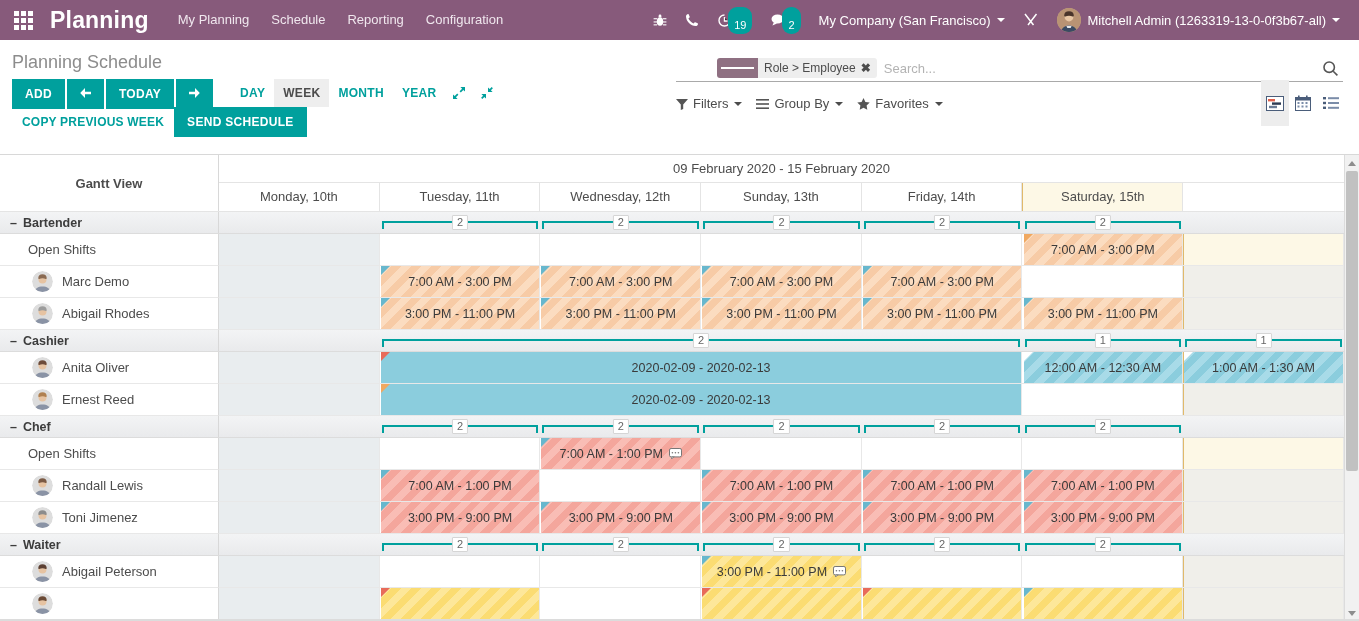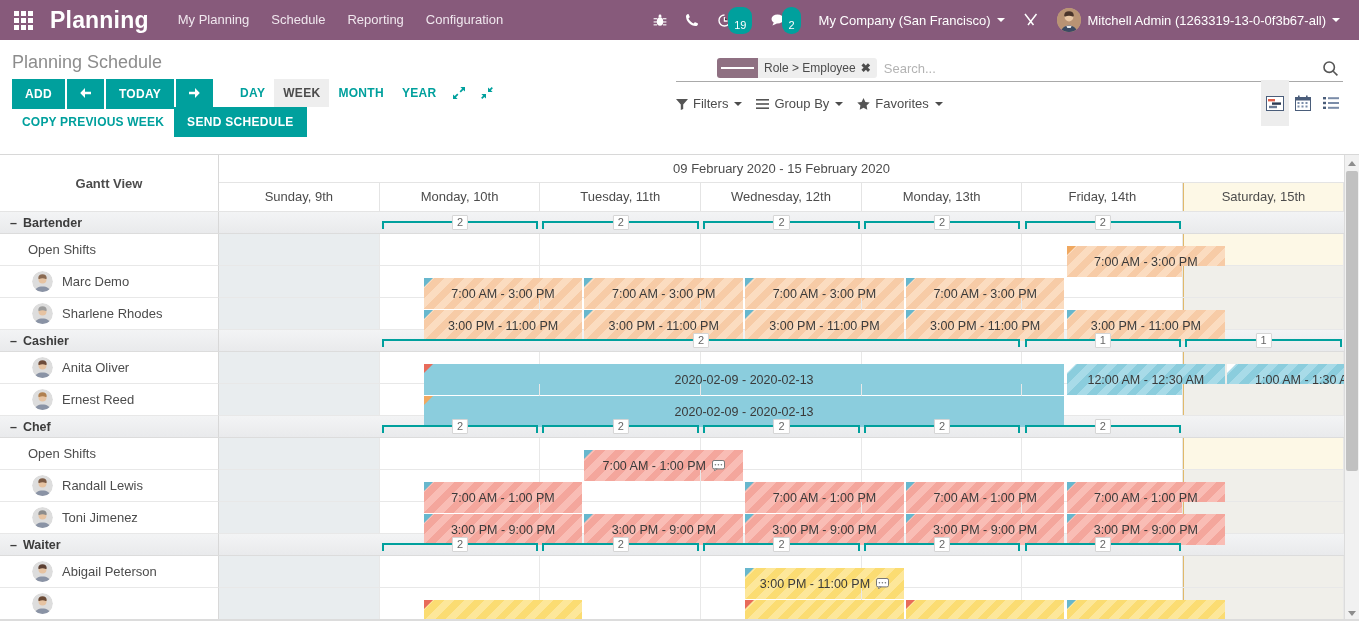--- a/index.html
+++ b/index.html
@@ -217,24 +217,24 @@
   .cell {
     position: absolute; top: 0; bottom: 0; width: 160.7px;
     border-right: 1px solid #e8e8e8;
   }
   .cell.sun { background: #e9edef; }
   .cell.sat { background: #f0efea; border-left: 1px solid #e0b96a; }
   .cell.sat.open { background: #fdf8e6; }
 
   
   .pill {
-    position: absolute; top: 12px; height: 31px; display: flex;
+    position: absolute; top: 0; height: 31px; display: flex;
     align-items: center; justify-content: center;
     font-size: 12.5px; color: #3a3a3a; overflow: hidden;
-    cursor: pointer; white-space: nowrap; margin-left: 43px;
+    cursor: pointer; white-space: nowrap;
   }
   .pill .corner {
     position: absolute; left: 0; top: 0; width: 0; height: 0;
     border-top: 9px solid #e08a5d; border-right: 9px solid transparent;
   }
   .pill .corner.blue { border-top-color: #67b7cd; }
   .pill .corner.red { border-top-color: #e86b5a; }
   .pill .corner.orange { border-top-color: #f0a860; }
   .pill .corner.white { border-top-color: #ffffff; }
   .pill .chat {
@@ -503,25 +503,24 @@
 </div>
 
 <div class="gantt">
   <div class="gantt-scroll" id="gantt-root">
 
     <div class="hdr-period">
       <div class="gantt-header-left">Gantt View</div>
       <div style="flex:1">
         <div class="period-title">09 February 2020 - 15 February 2020</div>
         <div class="hdr-days" id="day-headers">
-            <div class="dayhdr">Sunday, 9th</div>
             <div class="dayhdr">Monday, 10th</div>
             <div class="dayhdr">Tuesday, 11th</div>
             <div class="dayhdr">Wednesday, 12th</div>
-            <div class="dayhdr">Monday, 13th</div>
+            <div class="dayhdr">Sunday, 13th</div>
             <div class="dayhdr">Friday, 14th</div>
             <div class="dayhdr weekend">Saturday, 15th</div>
           </div>
       </div>
     </div>
 
     <div id="gantt-body">
         <div class="group-row">
           <div class="gside">
             <span class="minus">–</span>
@@ -615,21 +614,21 @@
           </div>
         </div>
         <div class="body-row">
           <div class="rside">
             <span class="avatar"><svg width="21" height="21" viewBox="0 0 21 21">
                 <circle cx="10.5" cy="10.5" r="10.5" fill="#ddd"></circle>
                 <circle cx="10.5" cy="8.4" r="4" fill="#e6c3a2"></circle>
                 <path d="M10.5 3.2c2.7 0 4.2 1.5 4.2 3.8 0 .8-.4 1.2-1 .9-.8-.4-2-.6-3.2-.6s-2.4.2-3.2.6c-.6.3-1-.1-1-.9 0-2.3 1.5-3.8 4.2-3.8z" fill="#9c9c9c"></path>
                 <path d="M2.4 21c.6-3.6 3.7-5.6 8.1-5.6s7.5 2 8.1 5.6z" fill="#8a93a5"></path>
               </svg></span>
-            <span>Sharlene Rhodes</span>
+            <span>Abigail Rhodes</span>
           </div>
           <div class="track">
             <div class="cell sun" style="left: 0px;"></div>
             <div class="cell" style="left: 160.7px;"></div>
             <div class="cell" style="left: 321.4px;"></div>
             <div class="cell" style="left: 482.1px;"></div>
             <div class="cell" style="left: 642.8px;"></div>
             <div class="cell" style="left: 803.5px;"></div>
             <div class="cell sat" style="left: 964.2px;"></div>
             <div class="pill p-orange" style="left: 161.7px; width: 158.7px;">

